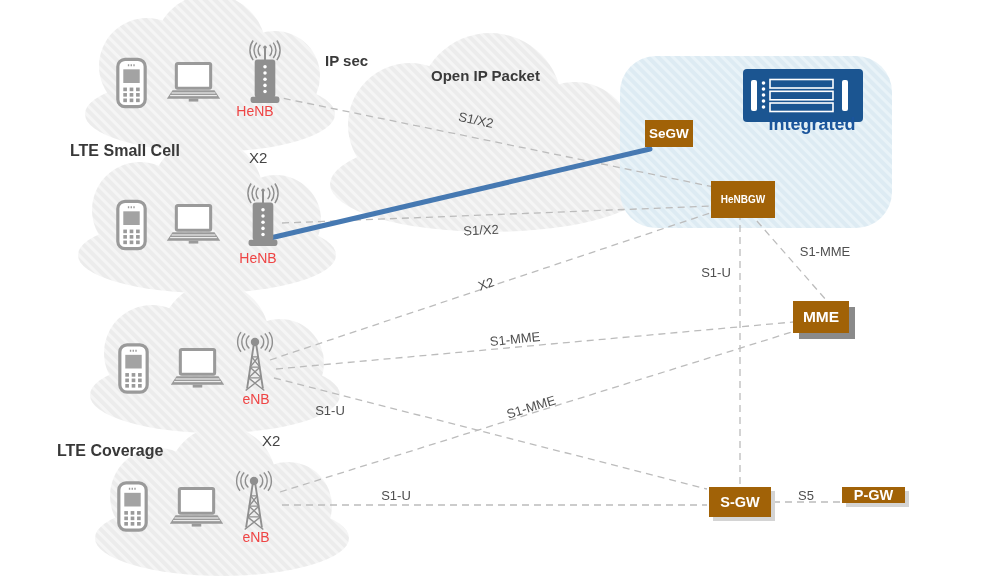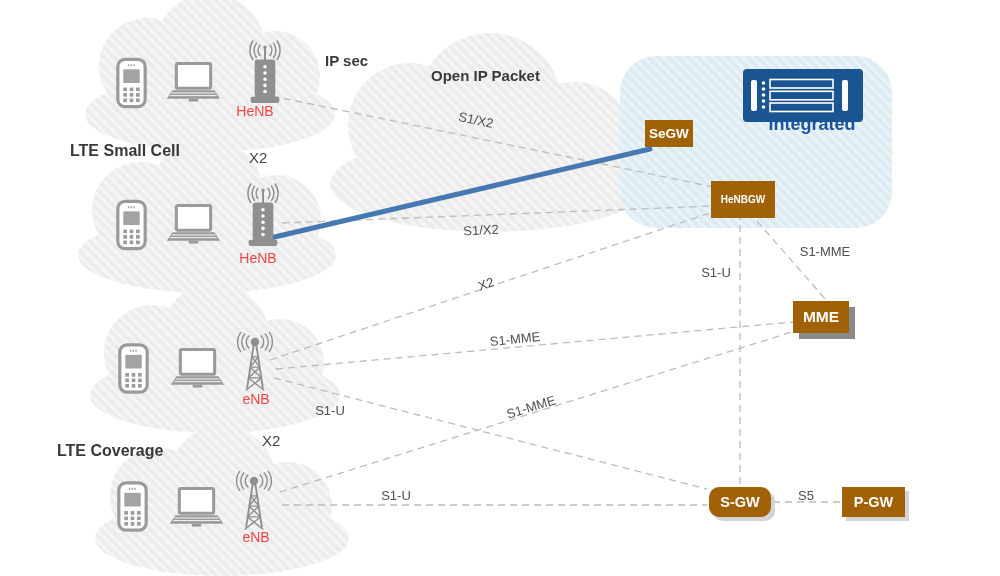--- a/index.html
+++ b/index.html
@@ -209,16 +209,16 @@
   <div class="lk" style="left:825px;top:251px;">S1-MME</div>
   <div class="lk" style="left:806px;top:495px;">S5</div>
 
   <div class="gwtitle">
     <div>Integrated</div>
   </div>
 
   <div class="node" style="left:645px;top:120px;width:48px;height:27px;font-size:13.5px;">SeGW</div>
   <div class="node" style="left:711px;top:181px;width:64px;height:37px;font-size:10px;">HeNBGW</div>
   <div class="node" style="left:793px;top:301px;width:56px;height:32px;font-size:15.5px;box-shadow:6px 6px 0 #8a8a8a;">MME</div>
-  <div class="node" style="left:709px;top:487px;width:62px;height:30px;font-size:14.5px;box-shadow:4px 4px 0 #d4d4d4;border-radius:10px;">S-GW</div>
-  <div class="node" style="left:842px;top:487px;width:63px;height:30px;font-size:14.5px;box-shadow:4px 4px 0 #d4d4d4;">P-GW</div>
+  <div class="node" style="left:709px;top:487px;width:62px;height:30px;font-size:14.5px;box-shadow:4px 4px 0 #d4d4d4;">S-GW</div>
+  <div class="node" style="left:842px;top:487px;width:63px;height:16px;font-size:14.5px;box-shadow:4px 4px 0 #d4d4d4;">P-GW</div>
 
 </div>
 
 </body></html>

